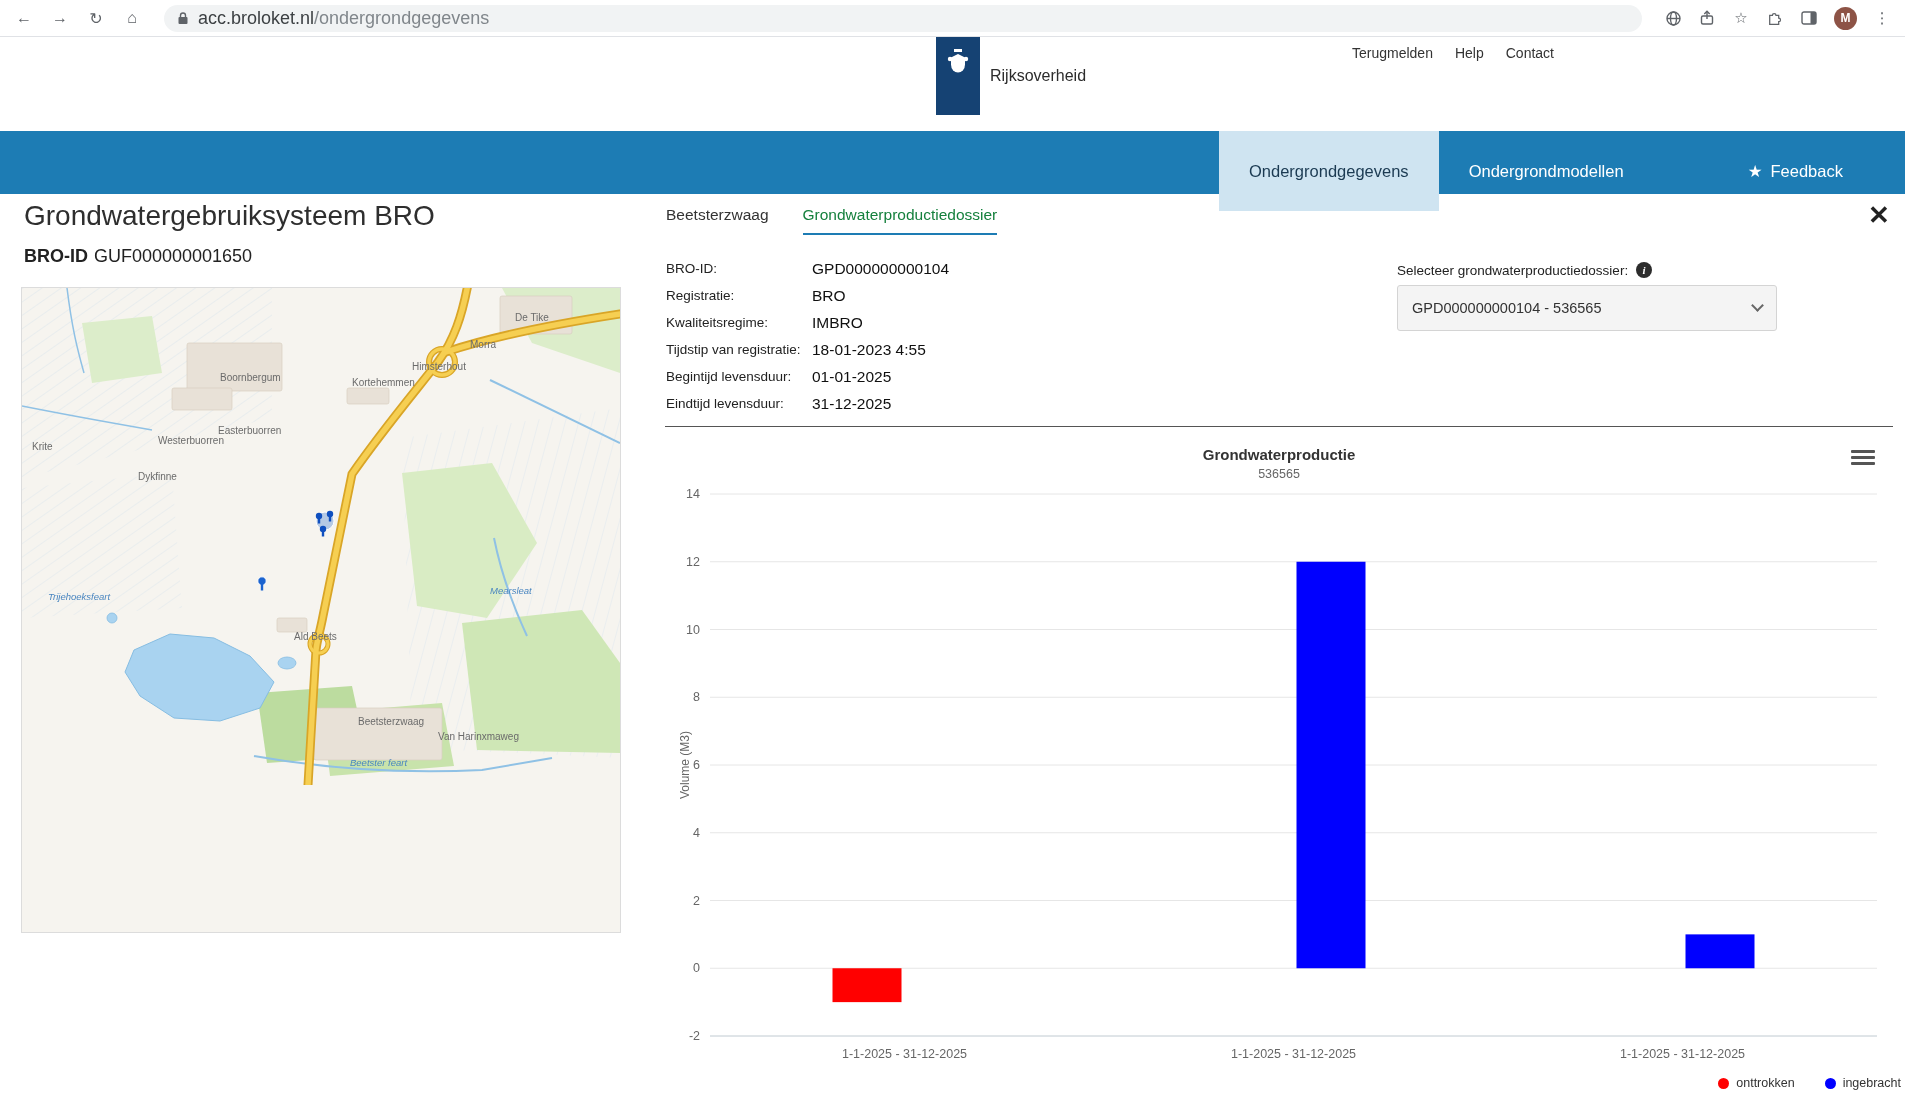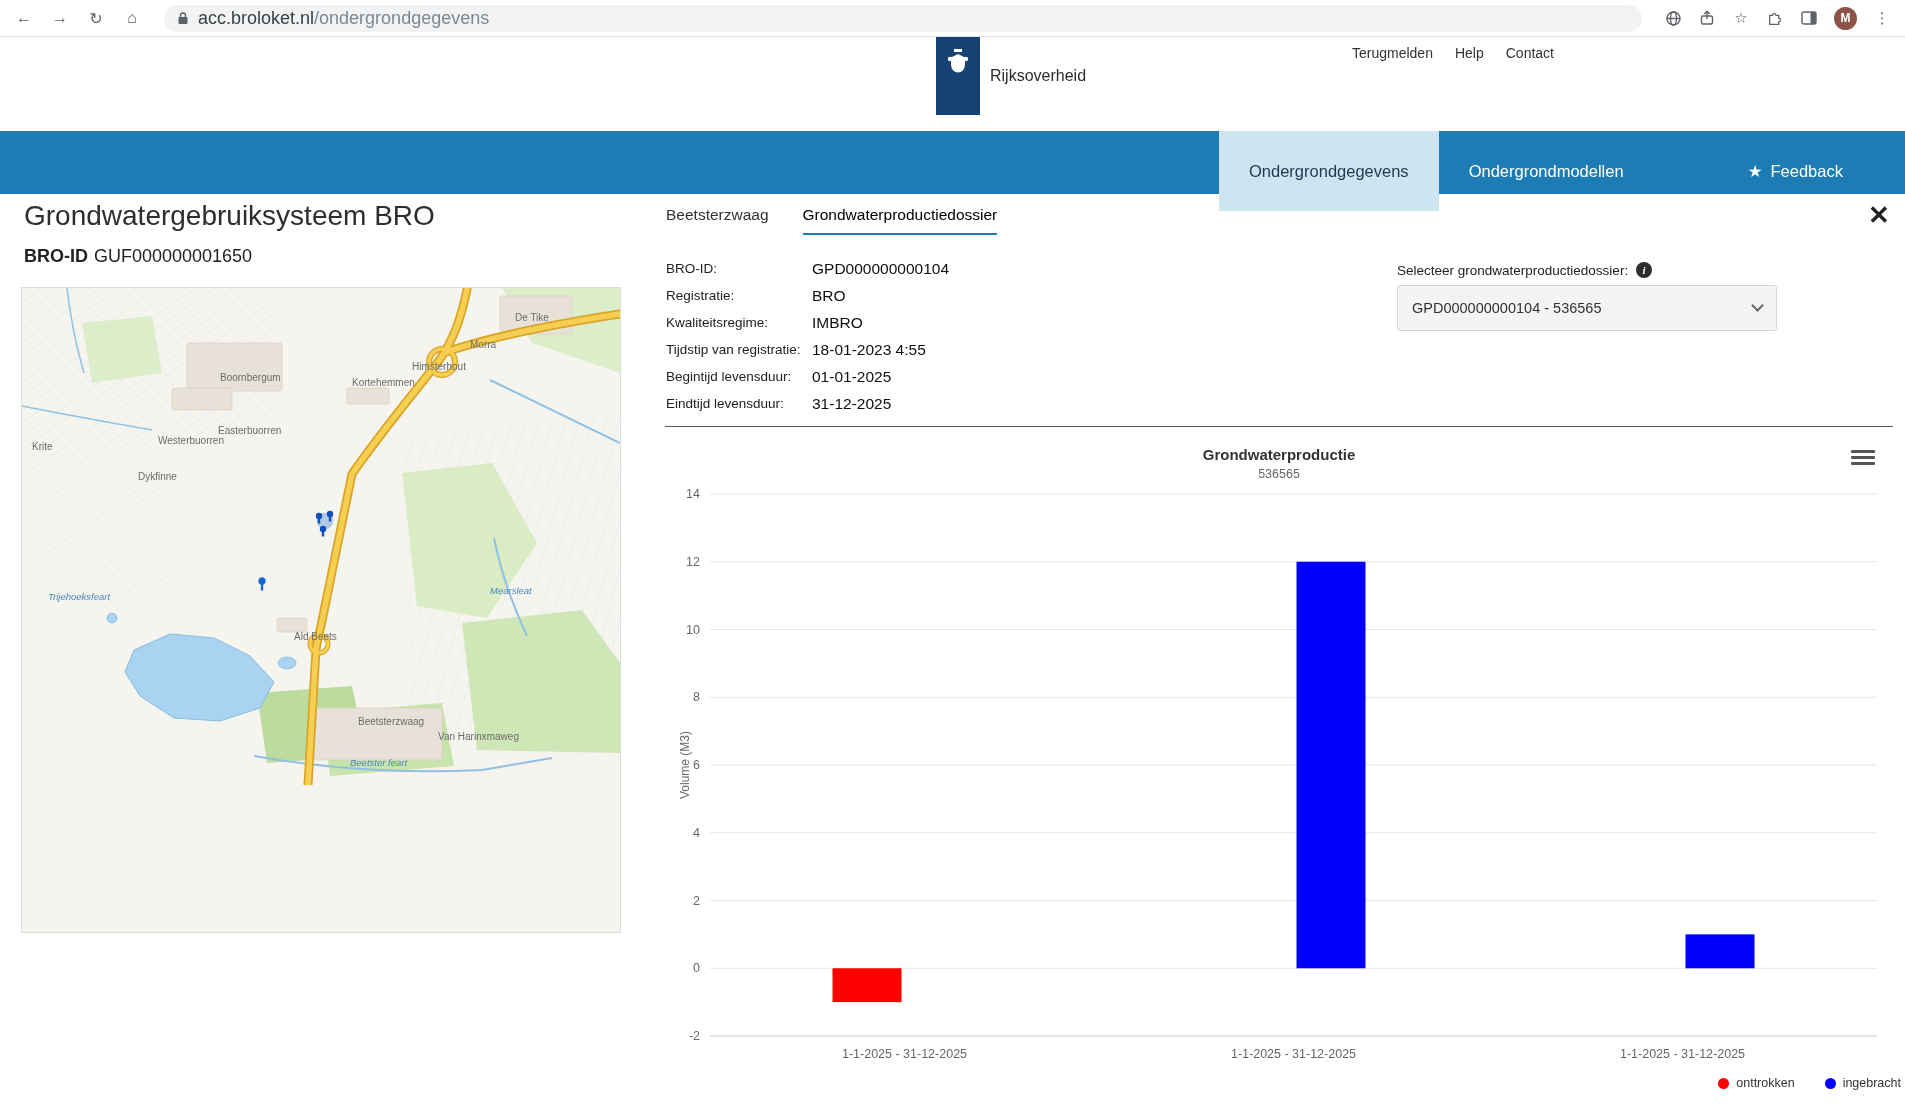--- a/index.html
+++ b/index.html
@@ -43,21 +43,21 @@
   .bro-line { position:absolute; left:24px; top:246px; font-size:18px; color:#222; }
   .bro-line b { margin-right:6px; }
   .map-wrap { position:absolute; left:22px; top:288px; width:598px; height:644px; outline:1px solid #dcdcdc;
     background:#f6f4ef; cursor:grab; overflow:hidden; }
   .map-label { font-size:10px; fill:#6b6b6b; }
   .map-label.water { fill:#4a86c0; font-style:italic; font-size:9.5px; }
 
   
   .tabs { position:absolute; left:666px; top:206px; display:flex; gap:34px; }
   .tab { font-size:15.5px; color:#333; padding-bottom:9px; cursor:pointer; }
-  .tab.active { color:#000000; border-bottom:2px solid #1d7cb4; }
+  .tab.active { color:#15803d; border-bottom:2px solid #1d7cb4; }
   .close-btn { position:absolute; left:1868px; top:200px; font-size:26px; font-weight:600; color:#222; cursor:pointer; }
 
   .fields { position:absolute; left:666px; top:255px; }
   .field-row { display:flex; height:27px; align-items:center; }
   .field-label { width:146px; font-size:13.5px; color:#222; }
   .field-value { font-size:15.5px; color:#101010; }
 
   .select-label { position:absolute; left:1397px; top:262px; font-size:13.5px; color:#222; display:flex; align-items:center; gap:8px; }
   .info-icon { width:16px; height:16px; border-radius:50%; background:#2c2c2c; color:#fff; font-size:11px;
     font-weight:bold; font-family:"Liberation Serif", serif; font-style:italic;

